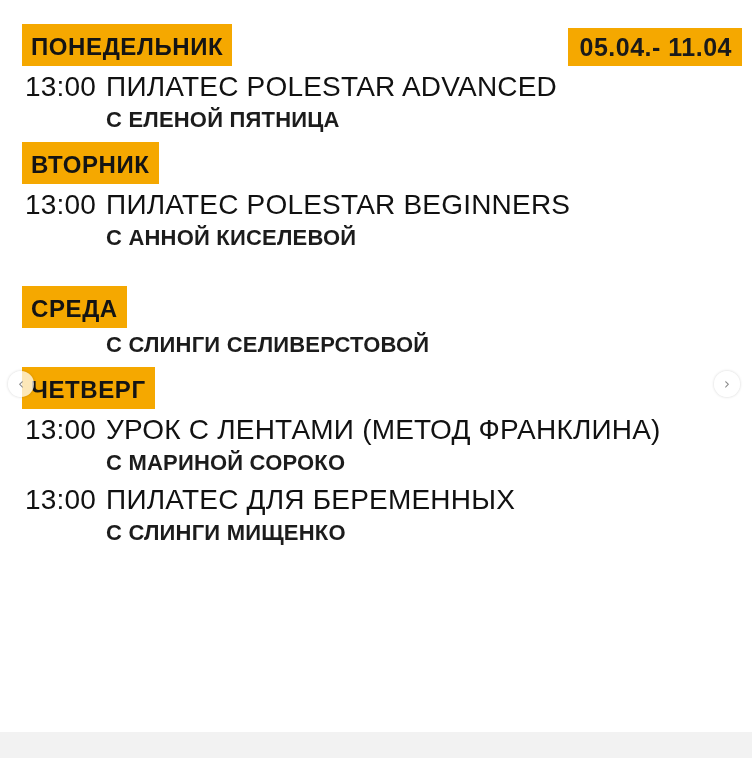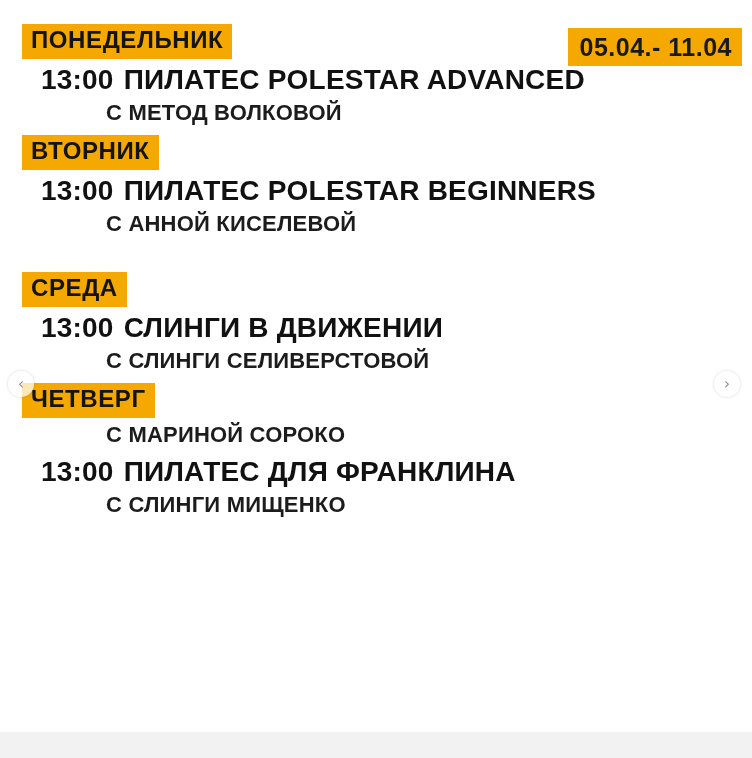--- a/index.html
+++ b/index.html
@@ -47,30 +47,30 @@
   .day-block {
     margin-bottom: 2px;
   }
   .day-title {
     display: inline-block;
     background: #f5a800;
     color: #141414;
     font-weight: bold;
     font-size: 24px;
     line-height: 1;
-    padding: 4px 9px 7px 9px;
+    padding: 11px 9px 7px 9px;
     letter-spacing: 0.6px;
     text-transform: uppercase;
   }
   .class-line {
-    font-weight: bold;
+    font-weight: normal;
     font-size: 28px;
     color: #111111;
     letter-spacing: 0.2px;
-    margin: 6px 0 0 19px;
+    margin: 6px 0 0 3px;
     line-height: 1.1;
     white-space: nowrap;
   }
   .class-line .time {
     margin-right: 10px;
   }
   .teacher-line {
     font-weight: bold;
     font-size: 22px;
     color: #1c1c1c;
@@ -133,49 +133,49 @@
 
   <div class="sheet">
 
     <div class="date-badge">05.04.- 11.04</div>
 
     <div class="day-block">
       <div class="day-title">ПОНЕДЕЛЬНИК</div>
       <div class="class-line">
         <span class="time">13:00</span><span>ПИЛАТЕС POLESTAR ADVANCED</span>
       </div>
-      <div class="teacher-line">С МЕТОД ВОЛКОВОЙ</div>
+      <div class="teacher-line">С ЕЛЕНОЙ ПЯТНИЦА</div>
     </div>
 
     <div class="day-block">
       <div class="day-title">ВТОРНИК</div>
       <div class="class-line">
         <span class="time">13:00</span><span>ПИЛАТЕС POLESTAR BEGINNERS</span>
       </div>
       <div class="teacher-line">С АННОЙ КИСЕЛЕВОЙ</div>
     </div>
 
     <div class="gap"></div>
 
     <div class="day-block">
       <div class="day-title">СРЕДА</div>
-      <div class="class-line">
-        <span class="time">13:00</span><span>СЛИНГИ В ДВИЖЕНИИ</span>
-      </div>
       <div class="teacher-line">С СЛИНГИ СЕЛИВЕРСТОВОЙ</div>
     </div>
 
     <div class="day-block">
       <div class="day-title">ЧЕТВЕРГ</div>
+      <div class="class-line">
+        <span class="time">13:00</span><span>УРОК С ЛЕНТАМИ (МЕТОД ФРАНКЛИНА)</span>
+      </div>
       <div class="teacher-line">С МАРИНОЙ СОРОКО</div>
     </div>
 
     <div class="day-block">
       <div class="class-line">
-        <span class="time">13:00</span><span>ПИЛАТЕС ДЛЯ ФРАНКЛИНА</span>
+        <span class="time">13:00</span><span>ПИЛАТЕС ДЛЯ БЕРЕМЕННЫХ</span>
       </div>
       <div class="teacher-line">С СЛИНГИ МИЩЕНКО</div>
     </div>
 
   </div>
 
   <div class="nav-arrow nav-prev">‹</div>
   <div class="nav-arrow nav-next">›</div>
 
   <div class="edge-bottom"></div>

